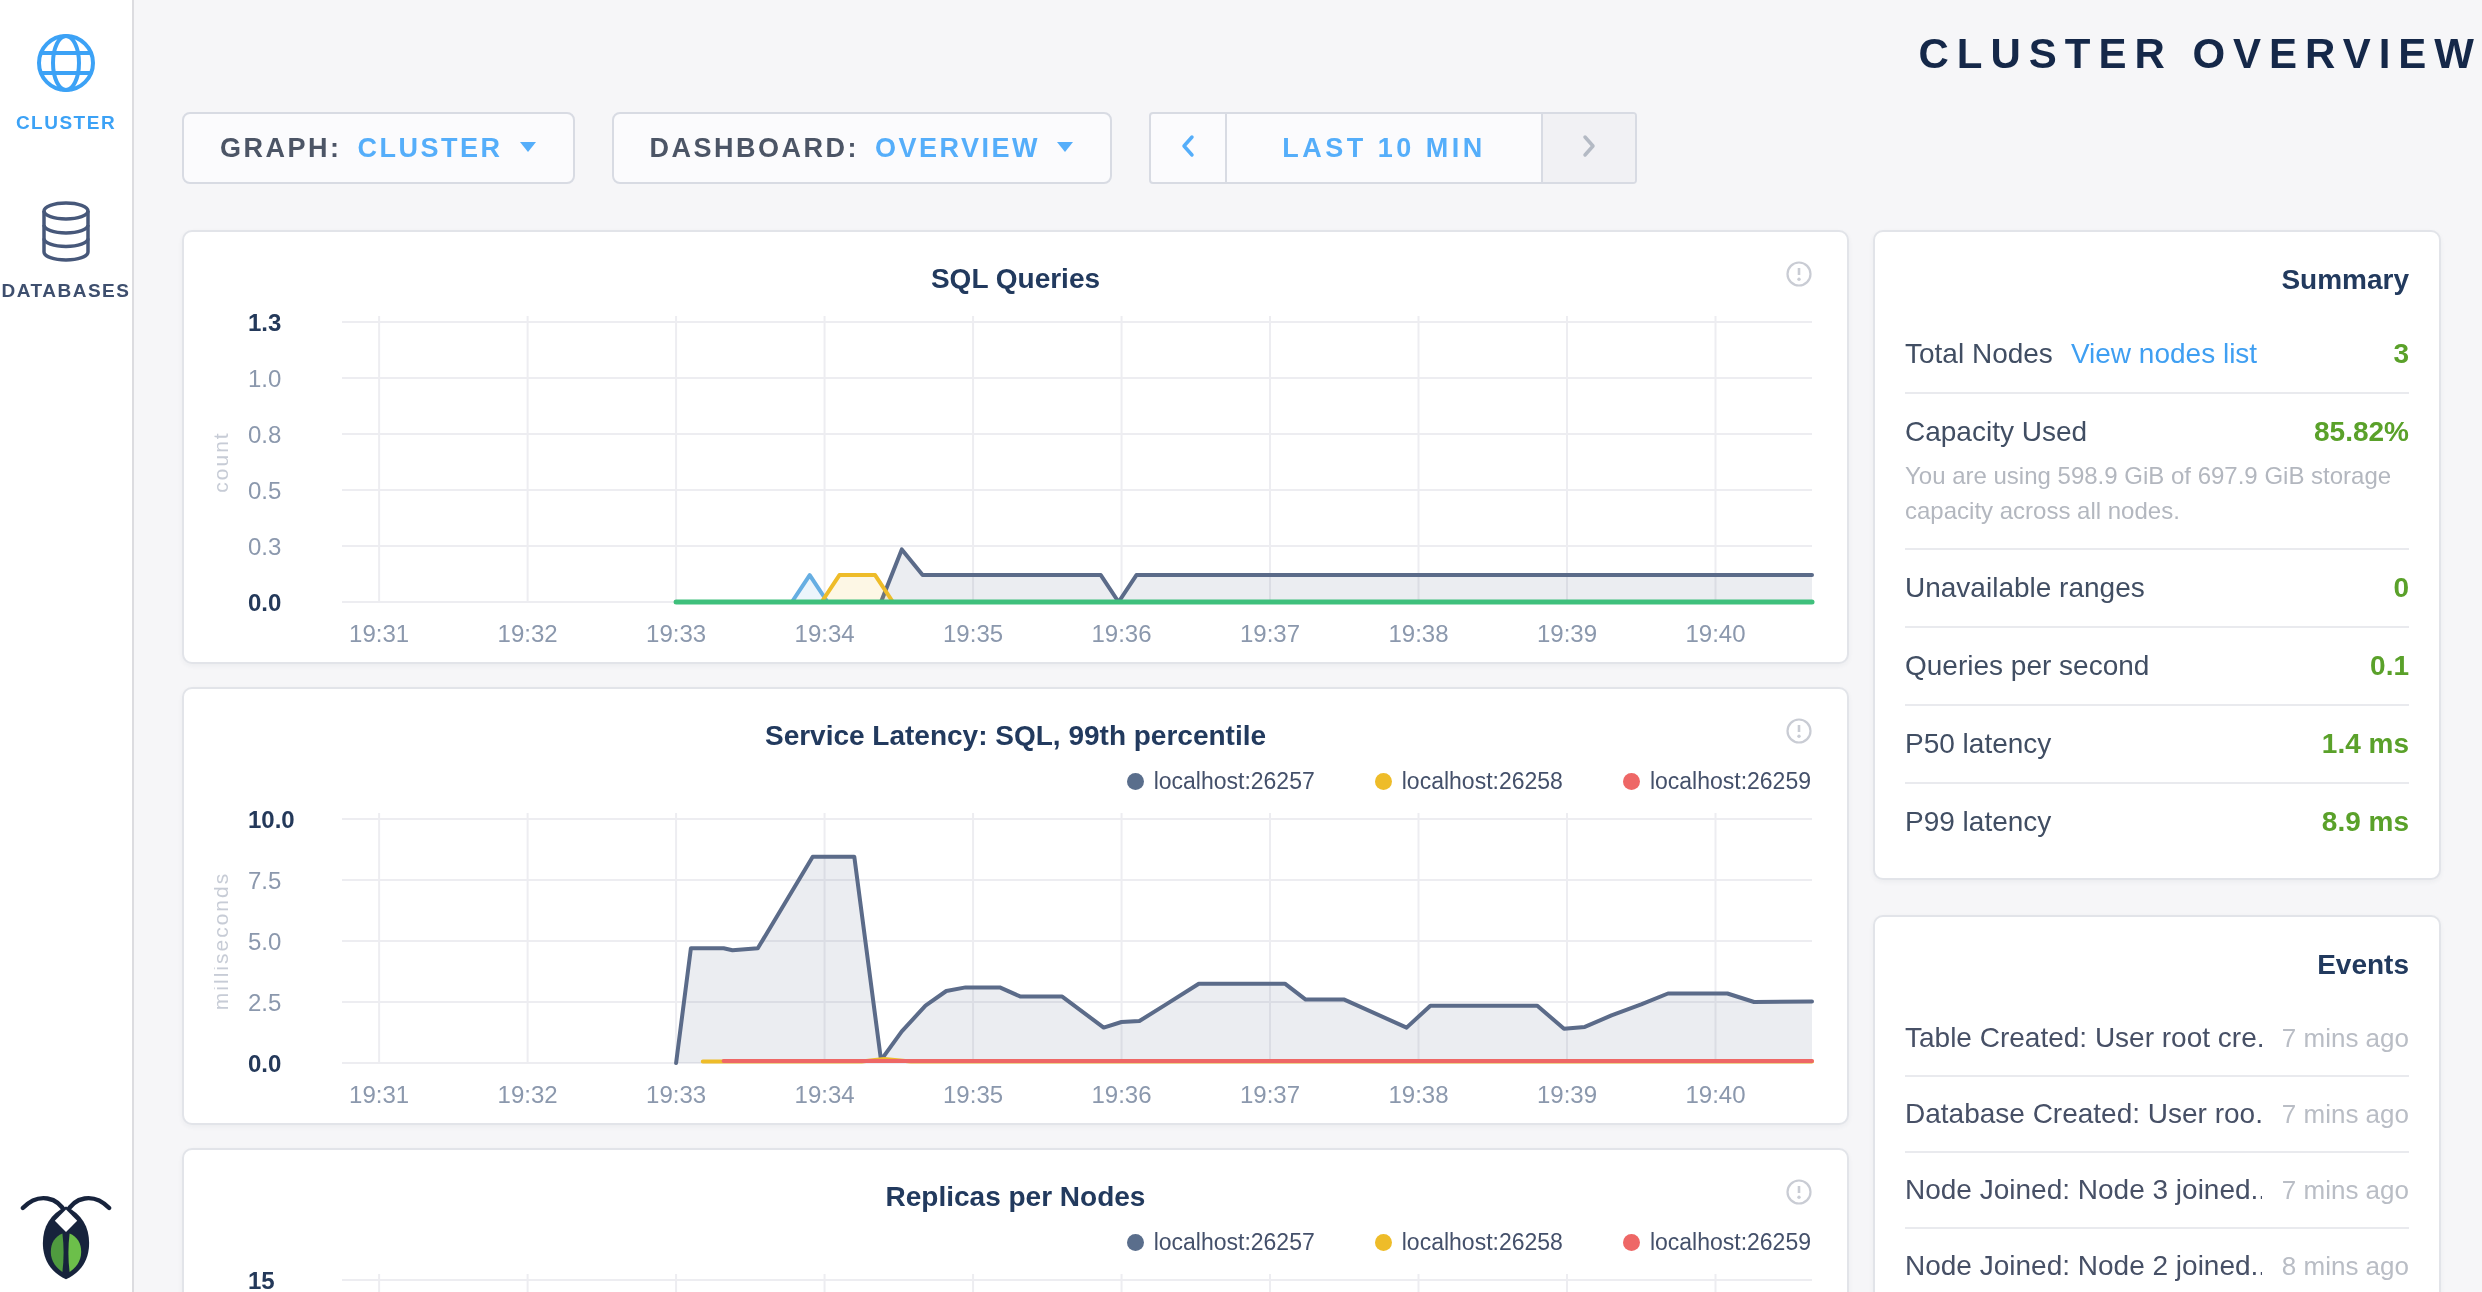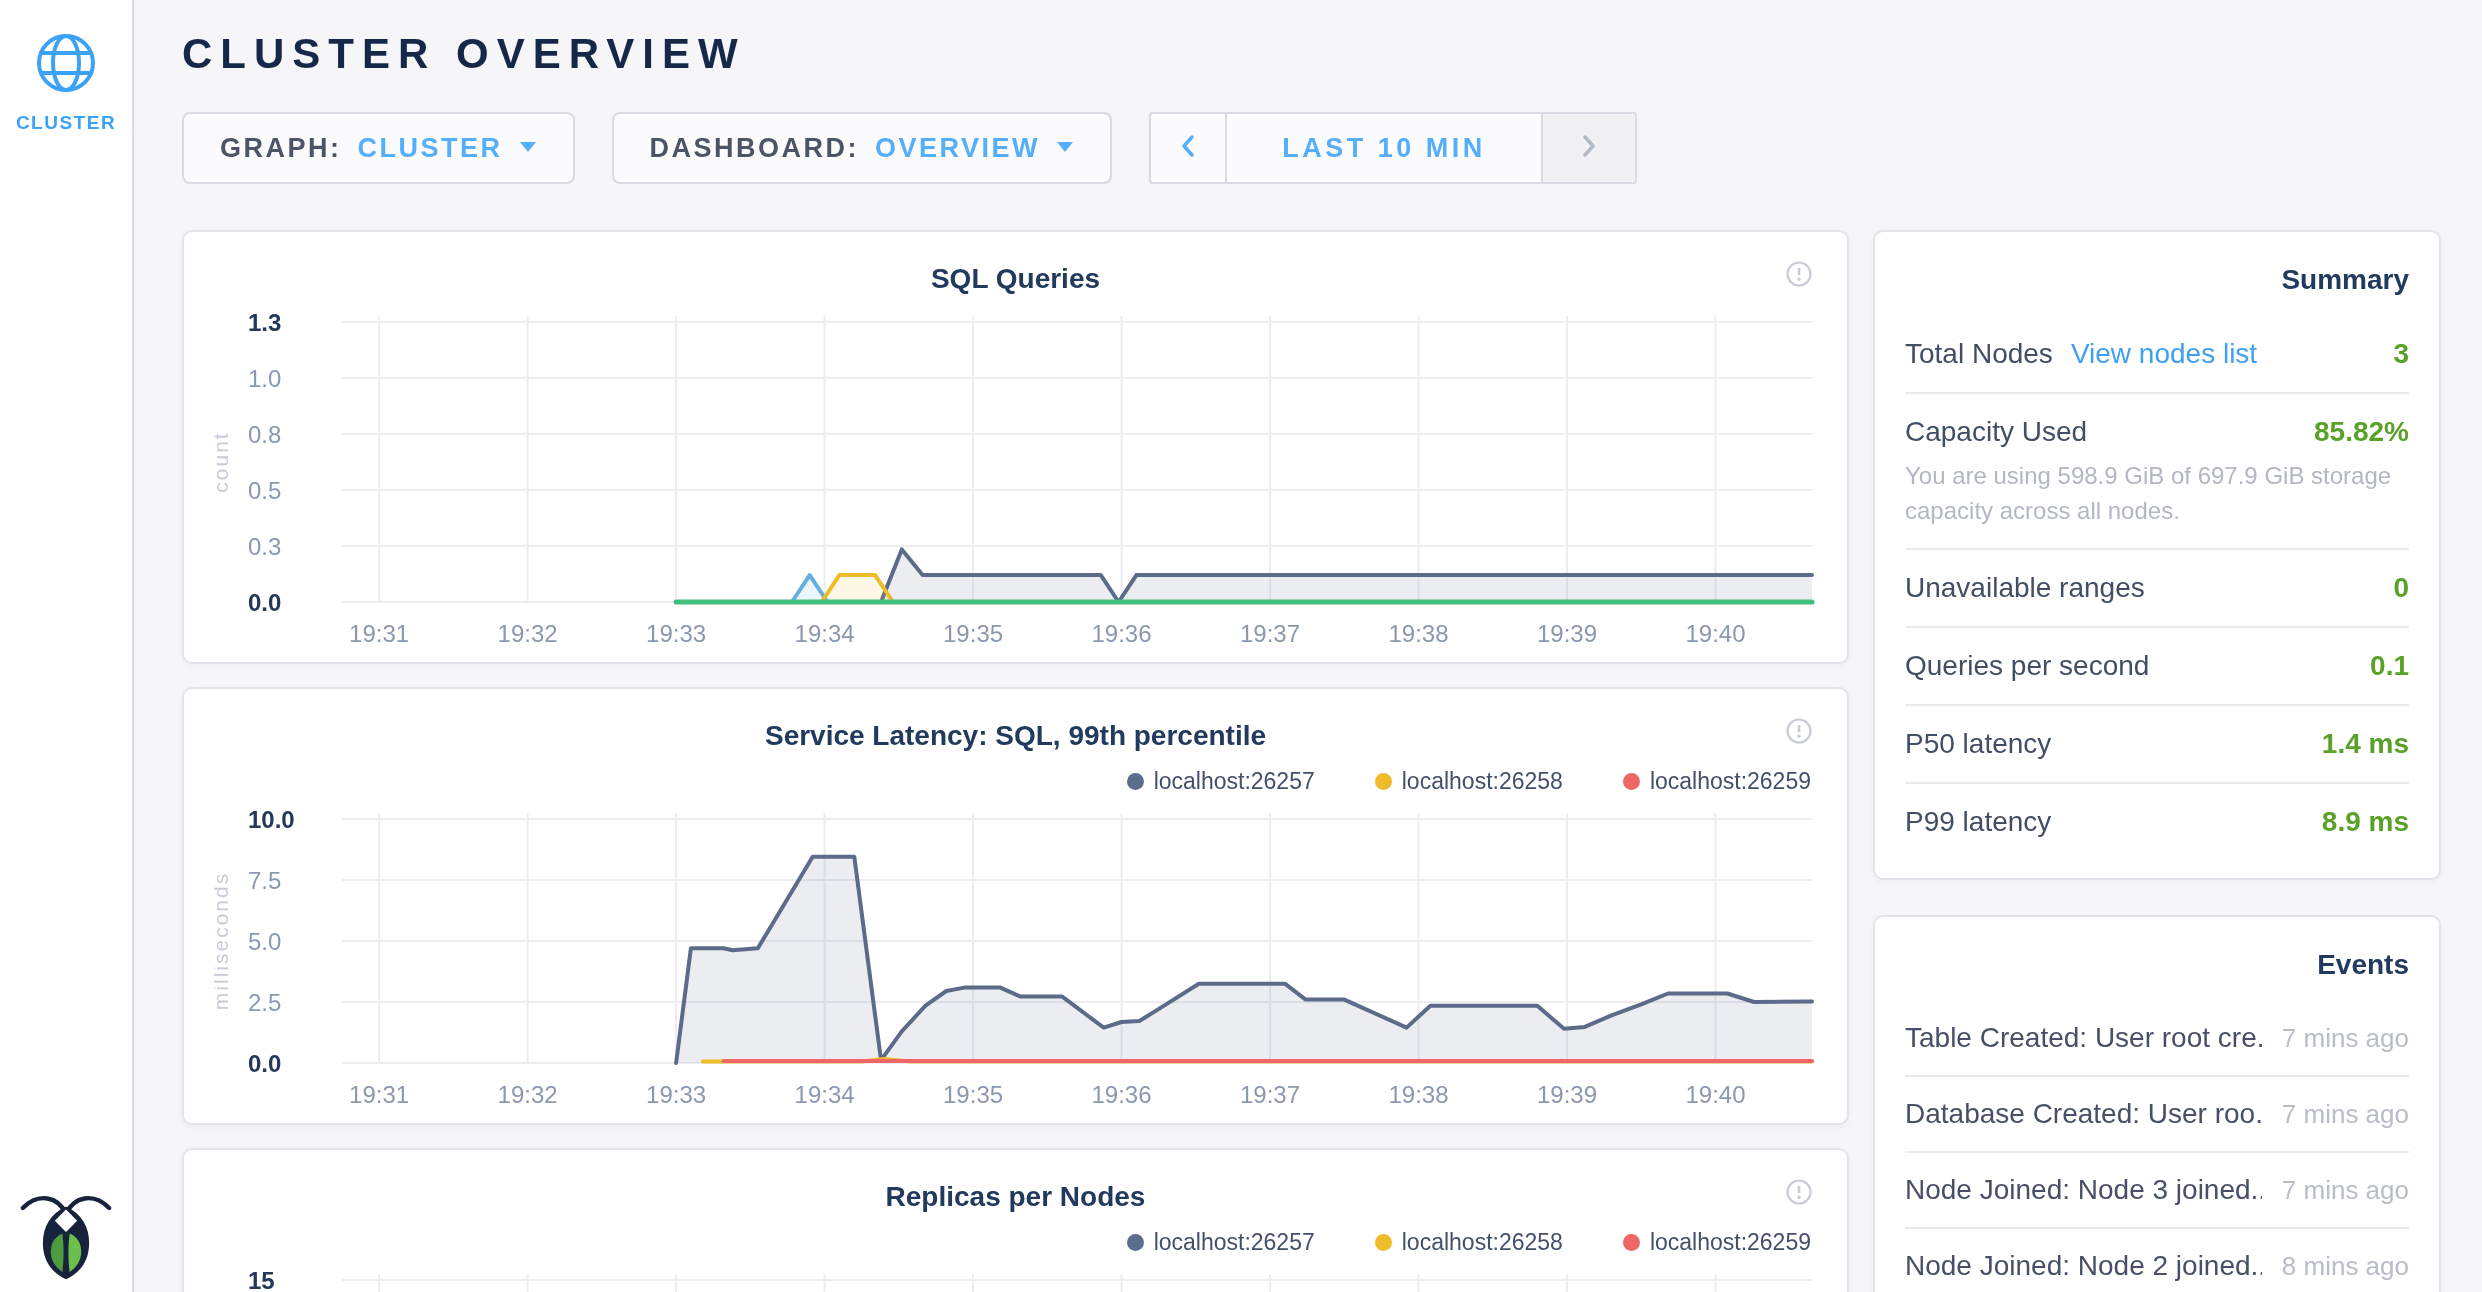--- a/index.html
+++ b/index.html
@@ -13,21 +13,21 @@
   .nav-item { display:flex; flex-direction:column; align-items:center; cursor:pointer; }
   .nav-item.cluster { margin-top:30px; }
   .nav-item.databases { margin-top:66px; }
   .nav-label { font-size:19px; font-weight:bold; letter-spacing:1.5px; margin-top:12px; }
   .nav-label.active { color:#3ca2f6; }
   .nav-label.idle   { color:#3e4f6e; }
   .logo { position:absolute; bottom:8px; left:50%; transform:translateX(-50%); }
 
   
   .main { position:absolute; left:134px; top:0; width:2348px; height:1292px; padding-left:48px; }
-  .page-title { margin-top:30px; font-size:42px; font-weight:bold; letter-spacing:8px; color:#152849; }
+  .page-title { margin-top:30px; font-size:42px; font-weight:bold; letter-spacing:8px; color:#152849;text-align:right; }
 
   .toolbar { margin-top:34px; display:flex; gap:37px; align-items:center; }
   .select-btn { height:72px; display:flex; align-items:center; gap:16px; padding:0 36px;
                 border:2px solid #d8dbe3; border-radius:8px; background:#fbfbfd; cursor:pointer; }
   .select-btn .lab { font-size:27px; font-weight:bold; letter-spacing:2.5px; color:#4c5566; }
   .select-btn .val { font-size:27px; font-weight:bold; letter-spacing:2.5px; color:#55aefa; }
   .time-nav { height:72px; display:flex; border:2px solid #d8dbe3; border-radius:4px;
               overflow:hidden; background:#fbfbfd; }
   .time-cell { display:flex; align-items:center; justify-content:center; cursor:pointer; }
   .time-prev { width:74px; }
@@ -76,20 +76,33 @@
   <div class="nav-item cluster">
     <span>
       <svg width="66" height="66" viewBox="0 0 66 66" fill="none">
         <circle cx="33" cy="33" r="27" stroke="#3ca2f6" stroke-width="4"></circle>
         <ellipse cx="33" cy="33" rx="13" ry="27" stroke="#3ca2f6" stroke-width="4"></ellipse>
         <line x1="9" y1="23" x2="57" y2="23" stroke="#3ca2f6" stroke-width="4"></line>
         <line x1="9" y1="43" x2="57" y2="43" stroke="#3ca2f6" stroke-width="4"></line>
       </svg>
     </span>
     <span class="nav-label active">CLUSTER</span>
+  </div>
+  <div class="nav-item databases">
+    <span>
+      <svg width="58" height="64" viewBox="0 0 58 64" fill="none">
+        <ellipse cx="29" cy="11" rx="22" ry="8" stroke="#47587a" stroke-width="3.5"></ellipse>
+        <path d="M7 11 V52" stroke="#47587a" stroke-width="3.5"></path>
+        <path d="M51 11 V52" stroke="#47587a" stroke-width="3.5"></path>
+        <path d="M7 25 A22 8 0 0 0 51 25" stroke="#47587a" stroke-width="3.5"></path>
+        <path d="M7 38.5 A22 8 0 0 0 51 38.5" stroke="#47587a" stroke-width="3.5"></path>
+        <path d="M7 52 A22 8 0 0 0 51 52" stroke="#47587a" stroke-width="3.5"></path>
+      </svg>
+    </span>
+    <span class="nav-label idle">DATABASES</span>
   </div>
   <div class="logo">
     <svg width="104" height="96" viewBox="0 0 120 120" fill="none">
       <path d="M6 30 C26 10 50 16 60 37" stroke="#17233c" stroke-width="5.5" stroke-linecap="round"></path>
       <path d="M114 30 C94 10 70 16 60 37" stroke="#17233c" stroke-width="5.5" stroke-linecap="round"></path>
       <path d="M60 28 C38 38 29 58 31.5 81 C34 101 46 113 60 119 C74 113 86 101 88.5 81 C91 58 82 38 60 28 Z" fill="#17233c"></path>
       <path d="M60 32 L74 46 L60 60 L46 46 Z" fill="#ffffff"></path>
       <path d="M55.5 62 C46 66 41 74 41 85 C41 97 49 106 55.5 110 C57.5 95 57.5 77 55.5 62 Z" fill="#4f9b3f"></path>
       <path d="M64.5 62 C74 66 79 74 79 85 C79 97 71 106 64.5 110 C62.5 95 62.5 77 64.5 62 Z" fill="#6cbf4a"></path>
     </svg>

